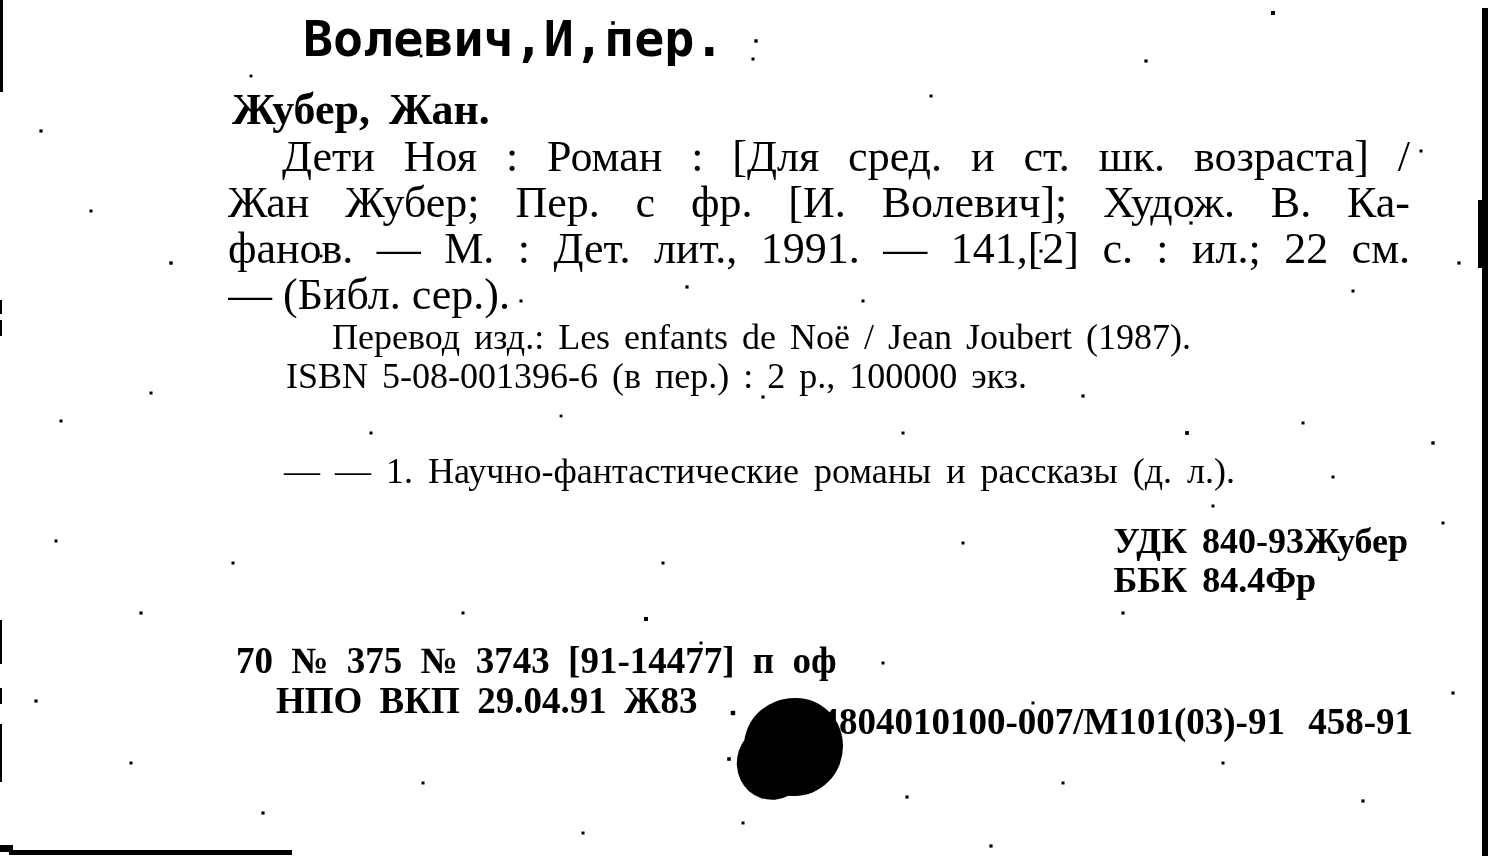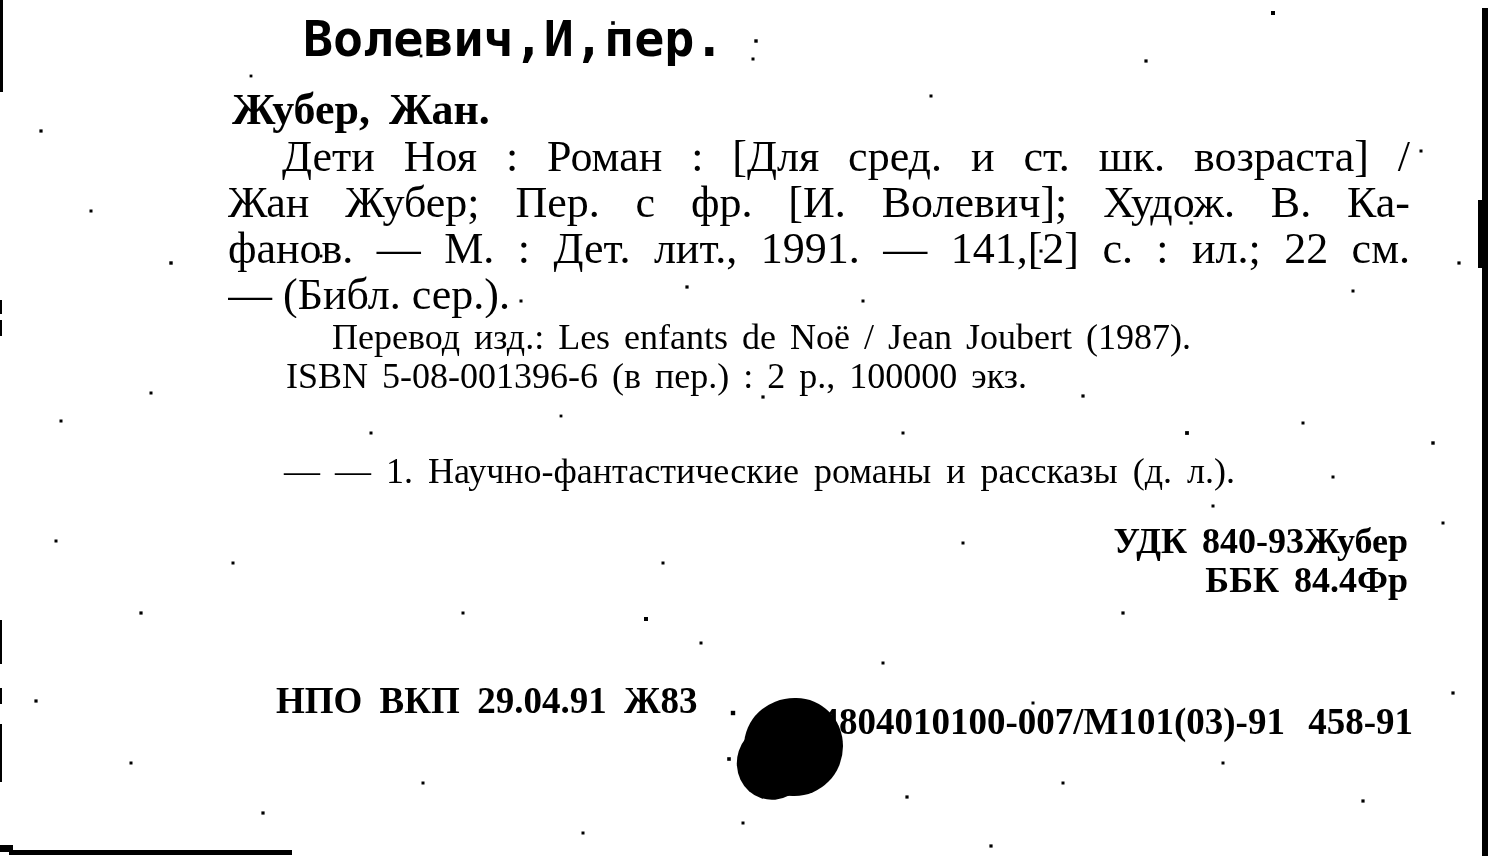--- a/index.html
+++ b/index.html
@@ -21,21 +21,21 @@
   }
   
   .desc{position:absolute;left:228px;top:134px;width:1182px;font-size:44px;line-height:46px;}
   .desc .l{overflow:hidden;max-height:46px;}
   .desc .just{text-align:justify;text-align-last:justify;}
   .desc .indent{padding-left:54px;}
   .note-line{position:absolute;white-space:nowrap;font-size:36px;word-spacing:5px;}
   .trans{left:296px;top:316px;margin-left:36px;}
   .isbn{left:286px;top:355px;}
   .tracing{left:284px;top:450px;font-size:36px;word-spacing:6px;}
-  .right-txt{position:absolute;white-space:nowrap;font-weight:bold;text-align:right;}
+  .right-txt{position:absolute;white-space:nowrap;font-weight:bold;}
   .udkblock{right:80px;top:522px;font-size:36px;line-height:39px;word-spacing:6px;}
   .ekl{right:79px;top:632px;font-size:37px;word-spacing:12px;}
   .pubcode{right:75px;top:700px;font-size:37px;word-spacing:14px;font-weight:bold;position:absolute;white-space:nowrap;}
   .stamp-line{position:absolute;white-space:nowrap;font-weight:bold;}
   .cardnum{left:300px;top:602px;font-size:36px;word-spacing:10px;}
   .orderline{left:236px;top:639px;font-size:37px;word-spacing:9px;}
   .procline{left:276px;top:679px;font-size:37px;word-spacing:8px;}
   
   .ink-blot{
     position:absolute;left:744px;top:698px;width:99px;height:98px;background:#000;
@@ -103,20 +103,21 @@
   <div class="note-line trans">Перевод изд.: Les enfants de Noë / Jean Joubert (1987).</div>
   <div class="note-line isbn">ISBN 5-08-001396-6 (в пер.) : 2 р., 100000 экз.</div>
 
   <div class="note-line tracing">— — 1. Научно-фантастические романы и рассказы (д. л.).</div>
 
   <div class="right-txt udkblock">
     <div>УДК 840-93Жубер</div>
     <div>ББК 84.4Фр</div>
   </div>
 
+  <div class="stamp-line orderline">70 № 375 № 3743 [91-14477] п оф</div>
   <div class="stamp-line procline">НПО ВКП 29.04.91 Ж83</div>
 
   <div class="pubcode">4804010100-007/М101(03)-91 458-91</div>
   <div class="ink-blot"></div>
 
   <div class="artifact edge-right"></div>
   <div class="artifact edge-right-blob"></div>
   <div class="artifact edge-left-a"></div>
   <div class="artifact edge-left-b"></div>
   <div class="artifact edge-left-c"></div>

